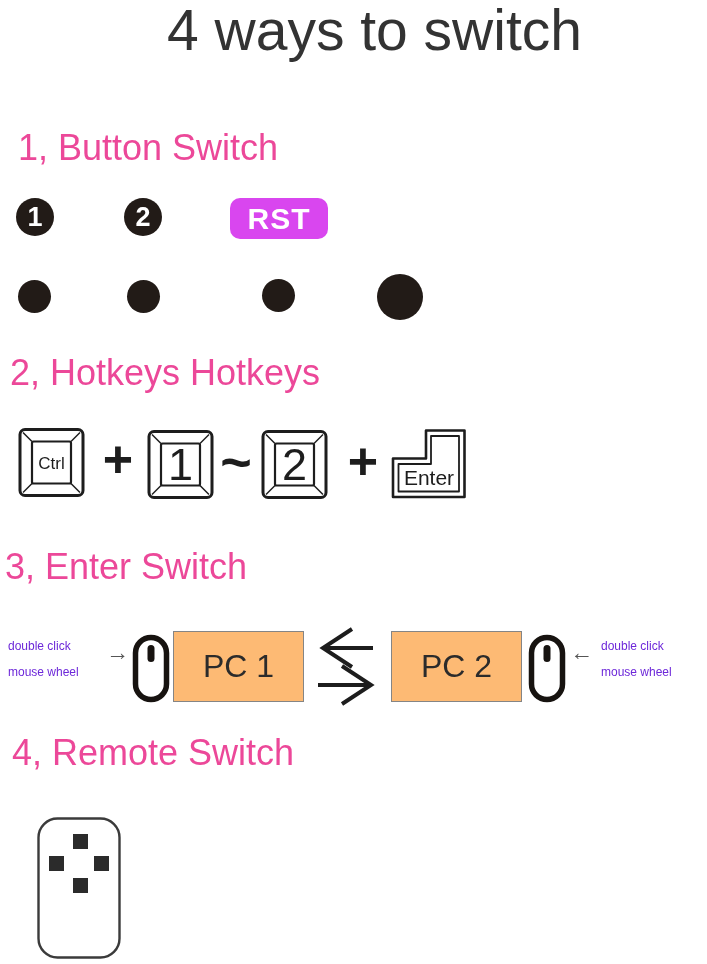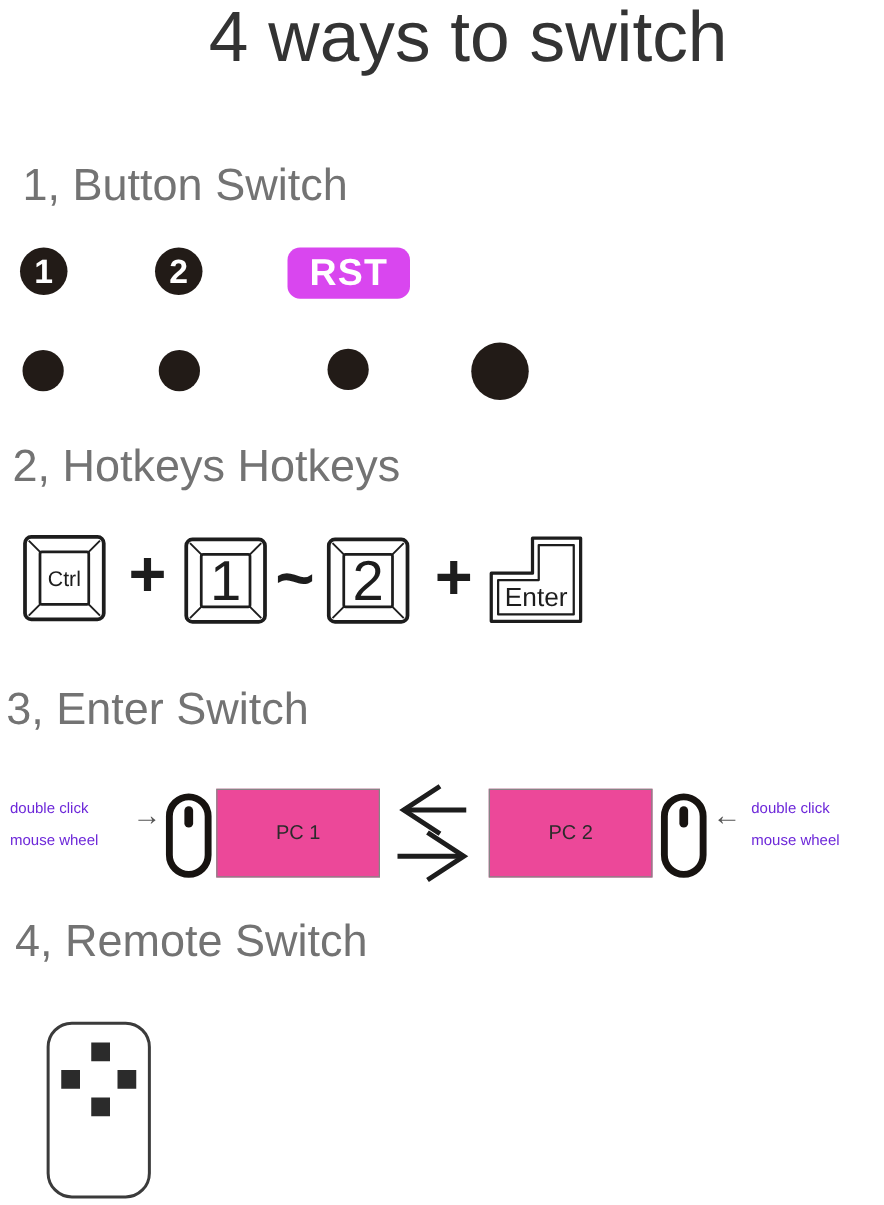--- a/index.html
+++ b/index.html
@@ -2,44 +2,44 @@
 <html><head>
 <meta charset="utf-8">
 <style>
   html,body{margin:0;padding:0;background:#fff;}
   .page{
     position:relative;width:686px;height:964px;background:#ffffff;
     font-family:"Liberation Sans", sans-serif;overflow:hidden;color:#333;
   }
   .abs{position:absolute;}
   .page-title{left:167px;top:-3px;font-size:57px;font-weight:400;color:#333;letter-spacing:0;}
-  .section-heading{font-size:36px;font-weight:400;color:#737373;letter-spacing:0;}
+  .section-heading{font-size:36px;font-weight:400;color:#ec4899;letter-spacing:0;}
   .h1{left:18px;top:127px;}
   .h2{left:10px;top:352px;}
   .h3{left:5px;top:546px;}
   .h4{left:12px;top:732px;}
   .circle-btn{
     width:38px;height:38px;border-radius:50%;background:#221b17;color:#fff;
     display:flex;align-items:center;justify-content:center;
     font-size:27px;font-weight:bold;line-height:1;
   }
   .pill-btn{
     height:41px;border-radius:10px;background:#d946ef;color:#fff;
     display:flex;align-items:center;justify-content:center;
     font-size:30px;font-weight:bold;letter-spacing:1px;line-height:1;
   }
   .dot{background:#221b17;border-radius:50%;}
   .dot-s{width:33px;height:33px;}
   .dot-l{width:46px;height:46px;}
   .caption{font-size:12px;color:#6d28d9;line-height:1;}
   .small-arrow{font-size:23px;color:#555;line-height:1;}
   .pc-box{
-    width:131px;height:71px;border:1.5px solid #858585;background:#ec4899;
+    width:131px;height:71px;border:1.5px solid #858585;background:#fdba74;
     display:flex;align-items:center;justify-content:center;
-    font-size:16px;color:#2b2b2b;box-sizing:border-box;
+    font-size:32px;color:#2b2b2b;box-sizing:border-box;
   }
   svg{display:block;}
   svg text{font-family:"Liberation Sans", sans-serif;fill:#1d1d1d;}
 </style>
 </head>
 <body>
 
 <div class="page">
 
   <div class="abs page-title">4 ways to switch</div>

